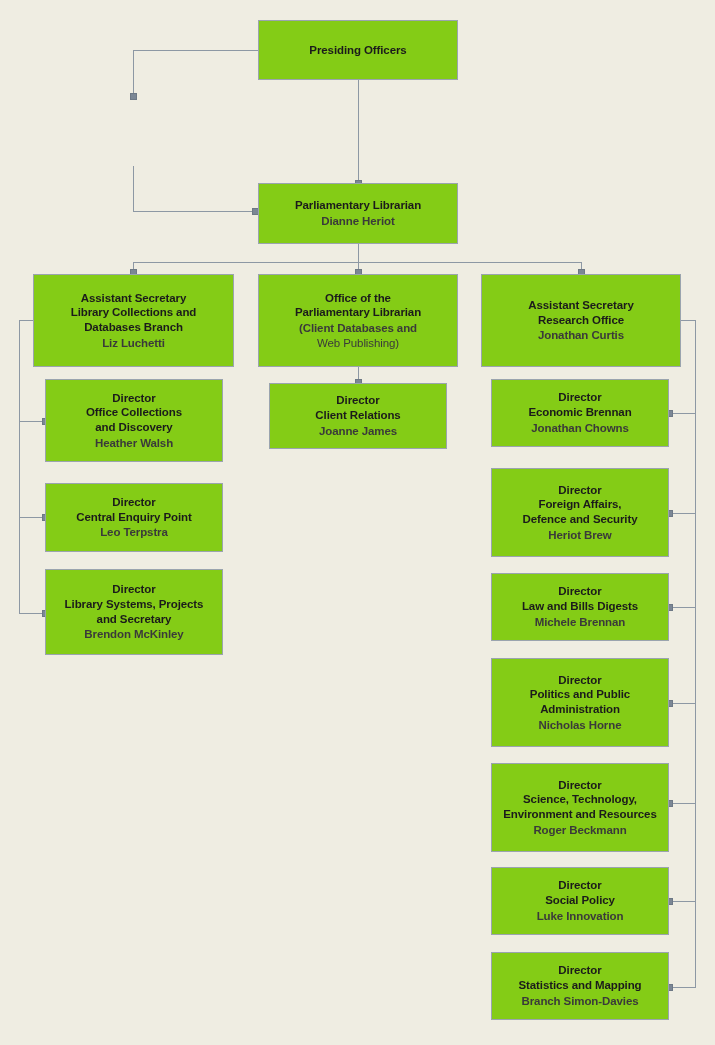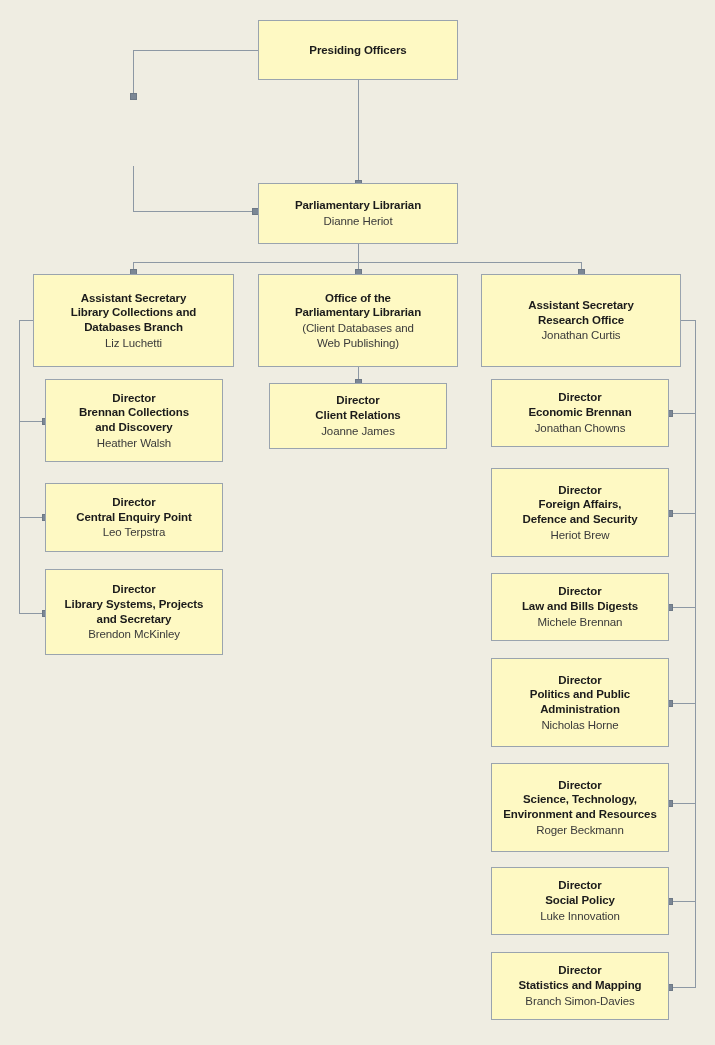--- a/index.html
+++ b/index.html
@@ -34,21 +34,21 @@
     width: 7px;
     height: 7px;
     background: #7b8795;
     border: 1px solid #6d7885;
     box-sizing: border-box;
   }
 
   
   .node {
     position: absolute;
-    background: #fef9c3;
+    background: #84cc16;
     border: 1px solid #9aa4ae;
     box-sizing: border-box;
     display: flex;
     flex-direction: column;
     align-items: center;
     justify-content: center;
     text-align: center;
     padding: 4px 6px;
     line-height: 1.28;
   }
@@ -57,21 +57,21 @@
     font-size: 11.5px;
     color: #1b1b1b;
     letter-spacing: -0.1px;
   }
   .node .sub {
     font-weight: normal;
     font-size: 11.5px;
     color: #3a3a3a;
     letter-spacing: -0.1px;
   }
-  .node .ttl + .sub { margin-top: 1px; }
+  .node .ttl + .sub { margin-top: 1px; font-weight: bold; }
 </style>
 </head>
 <body>
 
 <div id="chart">
 
   <div class="conn h" style="left:133px; top:50px; width:126px;"></div>
   <div class="conn v" style="left:133px; top:50px; height:46px;"></div>
   <div class="marker" style="left:130px; top:93px;"></div>
 
@@ -145,21 +145,21 @@
   </div>
 
   <div class="node" style="left:481px; top:274px; width:200px; height:93px;">
     <div class="ttl">Assistant Secretary</div>
     <div class="ttl">Research Office</div>
     <div class="sub">Jonathan Curtis</div>
   </div>
 
   <div class="node" style="left:45px; top:379px; width:178px; height:83px;">
     <div class="ttl">Director</div>
-    <div class="ttl">Brennan Collections</div>
+    <div class="ttl">Office Collections</div>
     <div class="ttl">and Discovery</div>
     <div class="sub">Heather Walsh</div>
   </div>
 
   <div class="node" style="left:45px; top:483px; width:178px; height:69px;">
     <div class="ttl">Director</div>
     <div class="ttl">Central Enquiry Point</div>
     <div class="sub">Leo Terpstra</div>
   </div>
 

